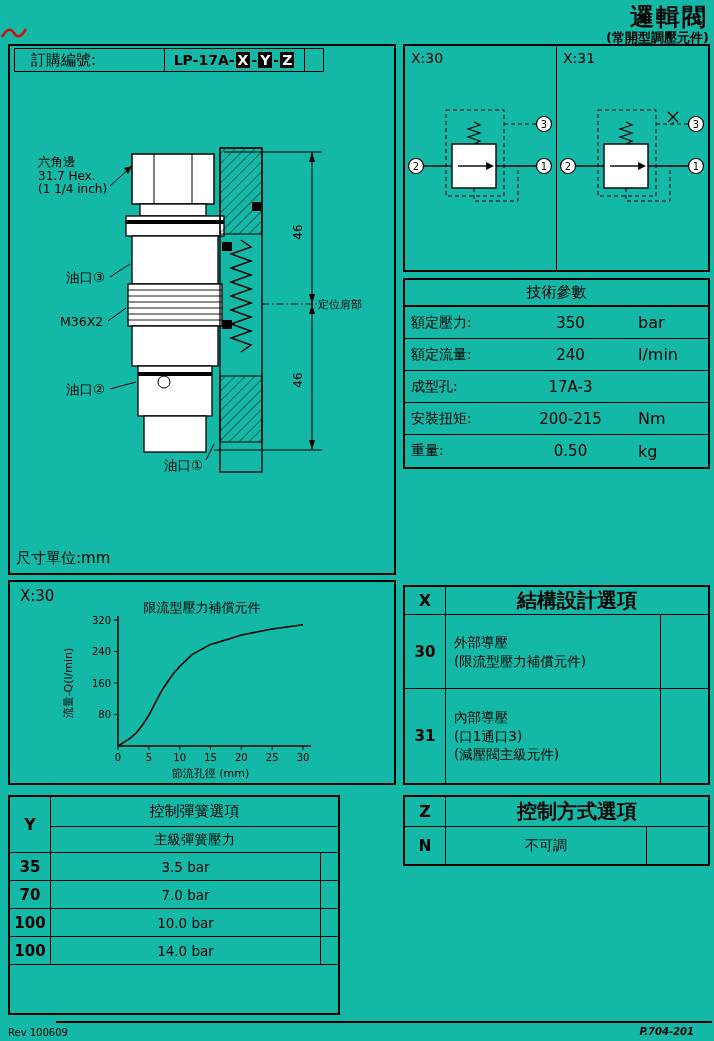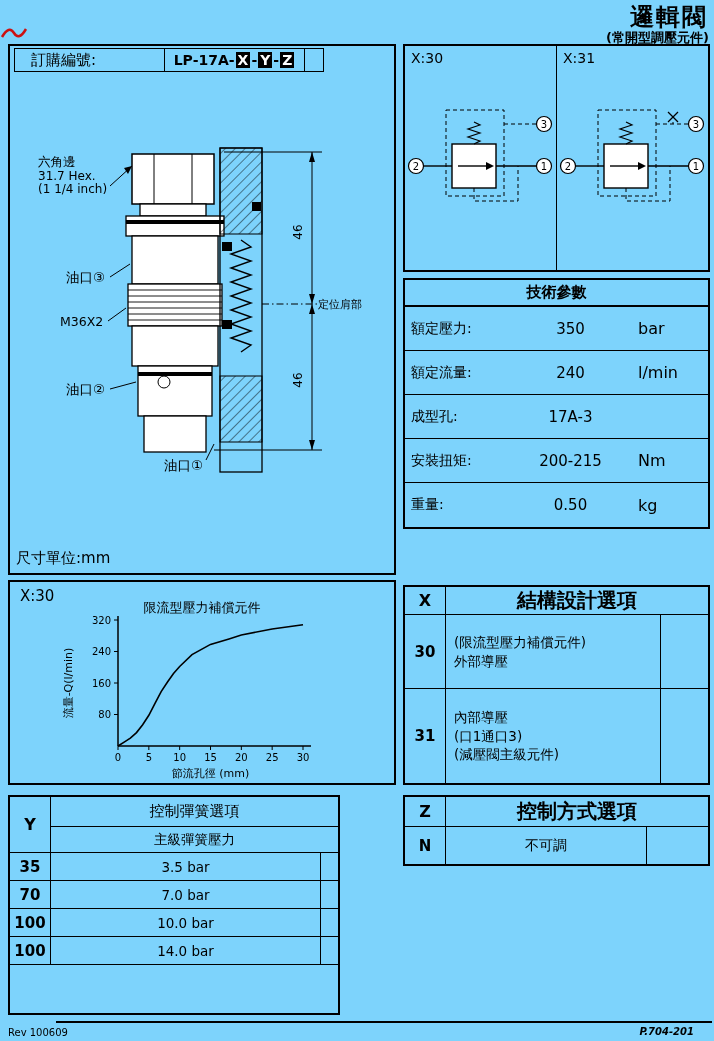--- a/index.html
+++ b/index.html
@@ -1,18 +1,18 @@
 <!DOCTYPE html>
 <html><head>
 <meta charset="utf-8">
 <style>
   * { box-sizing: border-box; margin: 0; padding: 0; }
   body { background: #fff; }
   .page {
-    position: relative; width: 714px; height: 1041px; background: #7dd3fc;
+    position: relative; width: 714px; height: 1041px; background: #14b8a6;
     font-family: "DejaVu Sans", "Liberation Sans", sans-serif; color: #000; overflow: hidden;
   }
   .abs { position: absolute; }
 
   
   .page-title { position:absolute; top:1px; right:6px; font-size:24px; font-weight:bold; letter-spacing:2px; }
   .page-subtitle { position:absolute; top:29px; right:5px; font-size:13px; font-weight:bold; }
 
   
   .main-box { position:absolute; left:8px; top:44px; width:388px; height:531px; border:2px solid #000; }
@@ -26,23 +26,23 @@
 
   
   .schem-box { position:absolute; left:403px; top:44px; width:307px; height:228px; border:2px solid #000; display:flex; }
   .schem-half { flex:1; position:relative; }
   .schem-half.left { border-right:1.5px solid #000; }
   .schem-label { position:absolute; top:4px; left:6px; font-size:14px; }
   .schem-svg { position:absolute; top:58px; left:50%; transform:translateX(-50%); }
 
   
   .tech-table { position:absolute; left:403px; top:278px; width:307px; }
-  .tech-title { border:2px solid #000; font-weight:bold; text-align:center; font-size:15px; padding:3px 0; }
+  .tech-title { border:2px solid #000; font-weight:normal; text-align:center; font-size:15px; padding:3px 0; }
   .tech-body { border:2px solid #000; border-top:none; }
-  .tech-row { display:grid; grid-template-columns:108px 115px 1fr; align-items:center; height:44px; border-bottom:1.5px solid #000; }
+  .tech-row { display:grid; grid-template-columns:108px 115px 1fr; align-items:center; height:32px; border-bottom:1.5px solid #000; }
   .tech-row:last-child { border-bottom:none; }
   .tech-label { padding-left:6px; font-size:14px; }
   .tech-value { text-align:center; font-size:15px; }
   .tech-unit { font-size:16px; padding-left:10px; }
 
   
   .chart-box { position:absolute; left:8px; top:580px; width:388px; height:205px; border:2px solid #000; }
   .chart-corner { position:absolute; left:10px; top:5px; font-size:15px; }
   .chart-title { position:absolute; left:0; right:0; top:17px; text-align:center; font-size:13px; }
 
@@ -292,22 +292,22 @@
   </div>
 
   <div class="x-table">
     <div class="x-header">
       <div class="hdr-code">X</div>
       <div class="hdr-title">結構設計選項</div>
     </div>
     <div class="x-row x-row-30">
       <div class="opt-code">30</div>
       <div class="x-content">
+        <span>外部導壓</span>
         <span>(限流型壓力補償元件)</span>
-        <span>外部導壓</span>
       </div>
       <div class="col-empty"></div>
     </div>
     <div class="x-row">
       <div class="opt-code">31</div>
       <div class="x-content">
         <span>內部導壓</span>
         <span>(口1通口3)</span>
         <span>(減壓閥主級元件)</span>
       </div>

